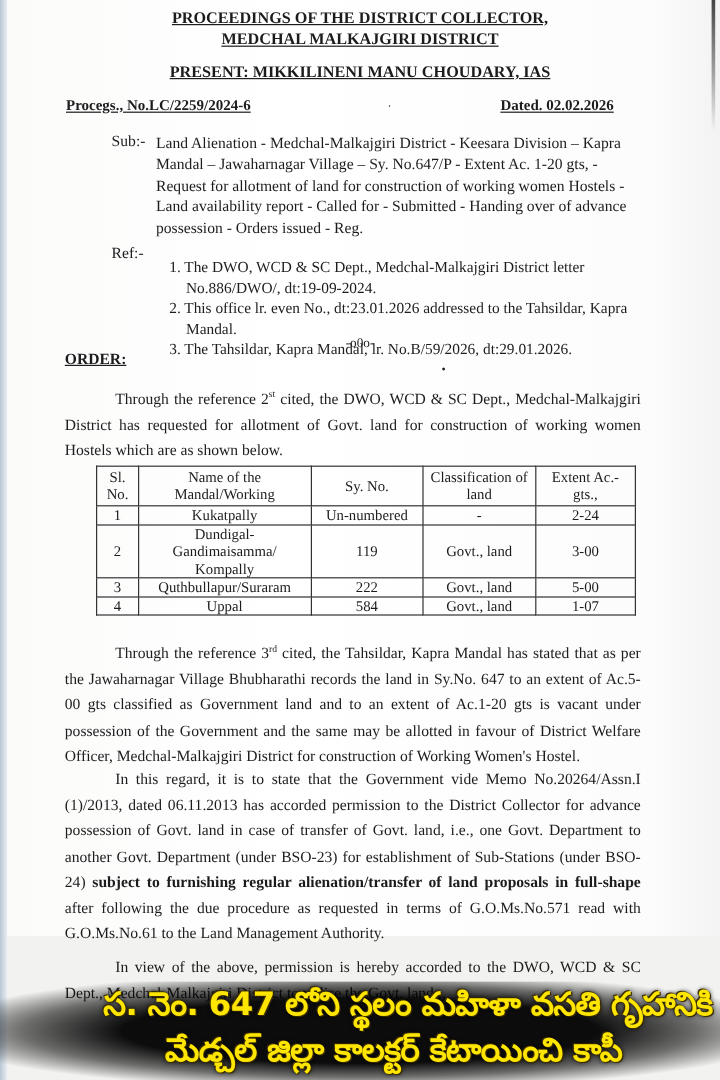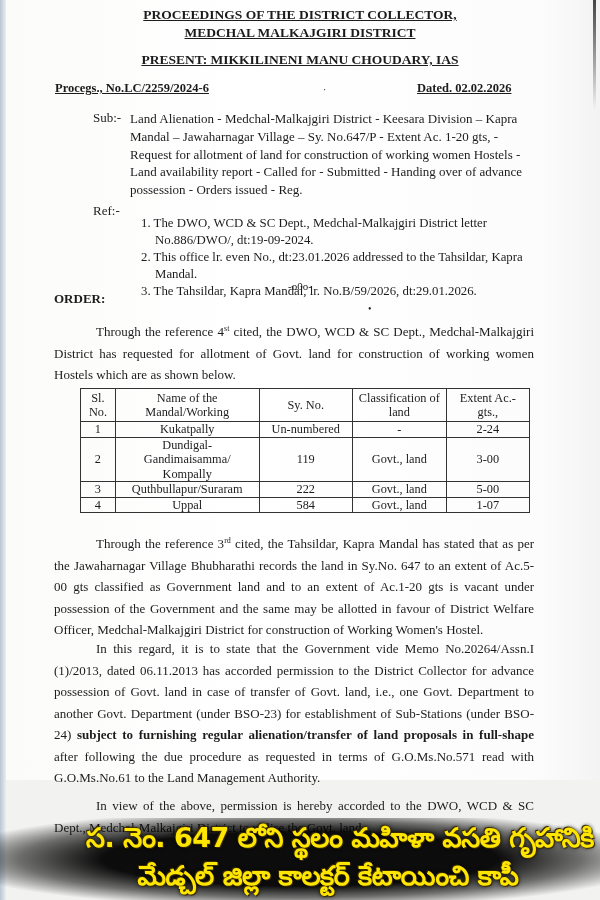--- a/index.html
+++ b/index.html
@@ -29,21 +29,21 @@
   .proc-no { position: absolute; left: 55px; top: 81px; font-weight: bold; font-size: 12.5px; }
   .proc-date { position: absolute; left: 417px; top: 81px; font-weight: bold; font-size: 12.5px; }
   .dot { position: absolute; font-size: 10px; }
   .sub-label { position: absolute; left: 93px; top: 110px; font-size: 13px; }
   .sub-text { position: absolute; left: 130px; top: 110px; width: 400px; font-size: 13px; line-height: 17.8px; }
   .ref-label { position: absolute; left: 93px; top: 203px; font-size: 13px; }
   .ref-list { position: absolute; left: 129px; top: 203px; width: 400px; font-size: 12.8px; line-height: 16.6px; margin: 12px; padding: 0; list-style: none; }
   .ref-list li { padding-left: 14px; text-indent: -14px; }
   .ref-list li.gap { margin-top: 1px; }
   .sep { position: absolute; left: 0; width: 600px; top: 280px; text-align: center; font-size: 11px; }
-  .order { position: absolute; left: 54px; top: 291px; font-weight: bold; font-size: 13px; }
+  .order { position: absolute; left: 54px; top: 291px; font-weight: bold; font-size: 13px; text-decoration: underline; }
   .para { position: absolute; left: 54px; width: 480px; font-size: 13px; line-height: 21.5px; text-align: justify; text-indent: 42px; }
   .p1 { top: 318px; }
   .p2 { top: 530px; }
   .p3 { top: 638px; }
   .p4 { top: 795px; }
   sup { font-size: 8px; }
   table {
     position: absolute; left: 80px; top: 388px; width: 450px;
     border-collapse: collapse; font-size: 12.3px; text-align: center;
   }
@@ -86,21 +86,21 @@
   <ul class="ref-list">
     <li>1. The DWO, WCD &amp; SC Dept., Medchal-Malkajgiri District letter No.886/DWO/, dt:19-09-2024.</li>
     <li class="gap">2. This office lr. even No., dt:23.01.2026 addressed to the Tahsildar, Kapra Mandal.</li>
     <li class="gap">3. The Tahsildar, Kapra Mandal, lr. No.B/59/2026, dt:29.01.2026.</li>
   </ul>
   <div class="sep">-o0o-</div>
 
   <div class="order">ORDER:</div>
   <span class="dot" style="left:368px;top:303px;">•</span>
 
-  <div class="para p1"><span>Through the reference 4</span><sup>st</sup><span> cited, the DWO, WCD &amp; SC Dept., Medchal-Malkajgiri District has requested for allotment of Govt. land for construction of working women Hostels which are as shown below.</span></div>
+  <div class="para p1"><span>Through the reference 2</span><sup>st</sup><span> cited, the DWO, WCD &amp; SC Dept., Medchal-Malkajgiri District has requested for allotment of Govt. land for construction of working women Hostels which are as shown below.</span></div>
 
   <table>
     <thead>
       <tr>
         <th style="width:26px">Sl. No.</th>
         <th style="width:135px">Name of the Mandal/Working</th>
         <th style="width:85px">Sy. No.</th>
         <th style="width:85px">Classification of land</th>
         <th style="width:75px">Extent Ac.-gts.,</th>
       </tr>

